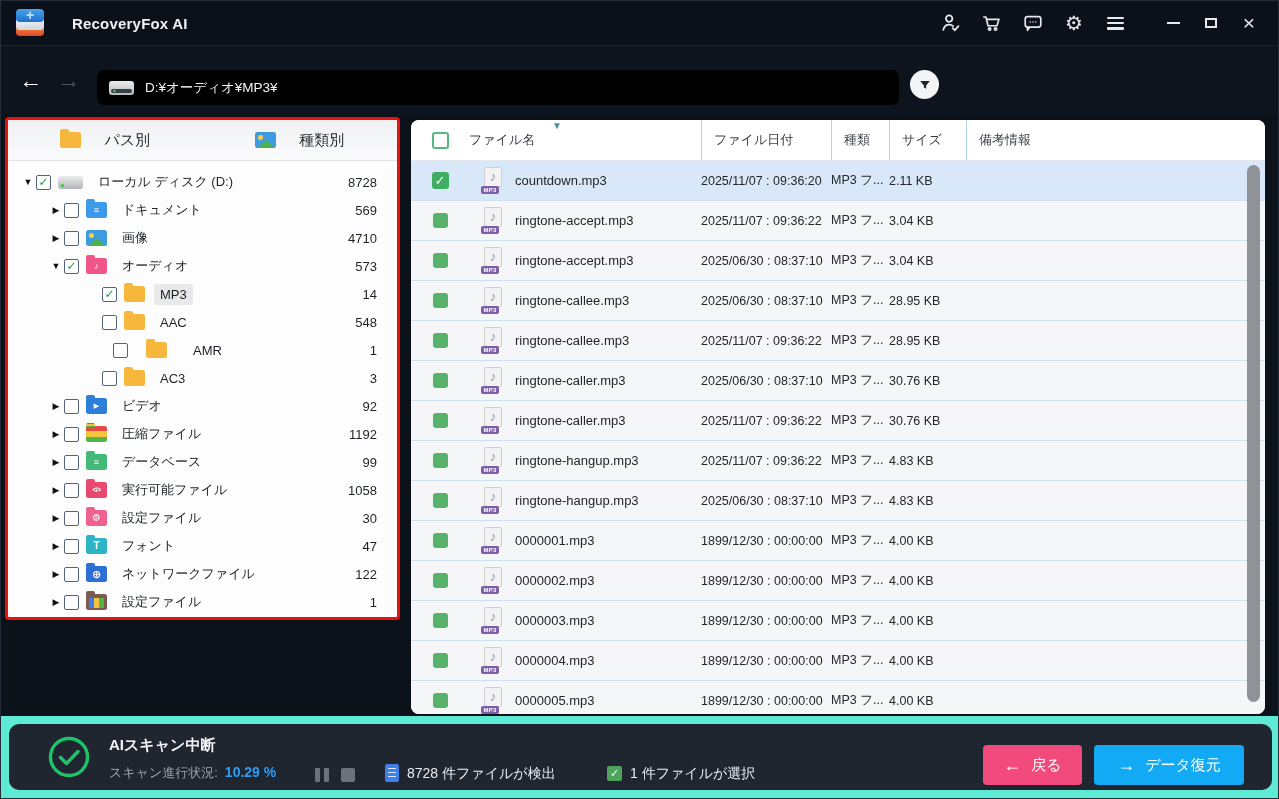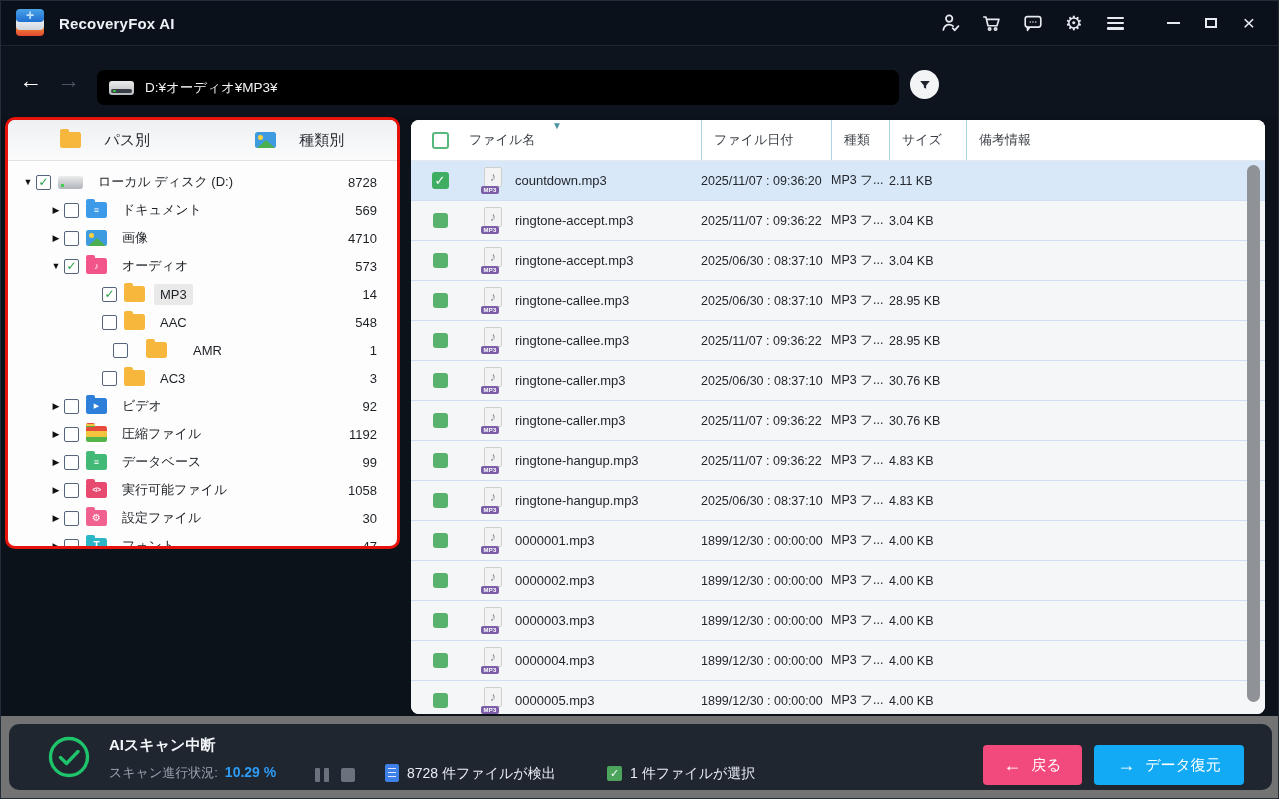--- a/index.html
+++ b/index.html
@@ -11,21 +11,21 @@
   
   .titlebar { position:absolute; left:0; top:0; width:100%; height:45px;
     background:#0b111a; border-bottom:1px solid #1c2531; display:flex; align-items:center; }
   .logo { width:34px; height:30px; margin-left:12px; position:relative; flex:none; }
   .logo .l1,.logo .l2,.logo .l3 { position:absolute; left:3px; width:28px; height:13px; border-radius:4px; }
   .logo .l3 { top:15px; background:linear-gradient(180deg,#f5a23c,#e2472f); }
   .logo .l2 { top:9px;  background:linear-gradient(180deg,#f6f8fa,#cfd6dd); }
   .logo .l1 { top:1px;  background:linear-gradient(180deg,#4aa3e8,#1d6fd1); }
   .logo .plus { position:absolute; left:11px; top:2px; width:12px; height:12px; color:#bfe3ff;
     font-size:14px; font-weight:bold; line-height:11px; text-align:center; }
-  .apptitle { color:#eef2f7; font-size:15px; font-weight:600; margin-left:12px; letter-spacing:.2px; }
+  .apptitle { color:#eef2f7; font-size:15px; font-weight:600; margin-left:25px; letter-spacing:.2px; }
   .tb-icons { margin-left:auto; display:flex; align-items:center; gap:17px; margin-right:14px; }
   .tb-ic { width:24px; height:24px; display:flex; align-items:center; justify-content:center; cursor:pointer; }
   .tb-ic svg { width:22px; height:22px; }
   .gear-glyph { color:#e6ebf0; font-size:20px; line-height:20px; }
   .burger { width:17px; height:13px; display:flex; flex-direction:column; justify-content:space-between; }
   .burger i { display:block; height:2.2px; background:#e6ebf0; border-radius:1px; }
   .winctl { display:flex; align-items:center; gap:8px; margin-left:14px; }
   .wc { width:30px; height:28px; display:flex; align-items:center; justify-content:center; cursor:pointer; }
   .wc-min i { display:block; width:13px; height:2px; background:#e6ebf0; }
   .wc-max i { display:block; width:12px; height:10px; border:2px solid #e6ebf0; }
@@ -52,22 +52,22 @@
     border-radius:7px; display:flex; align-items:center; }
   .searchbox input { flex:1; background:transparent; border:none; outline:none; color:#e8ecf0;
     font-size:14px; padding:0 10px 0 13px; font-family:inherit; }
   .searchbox input::placeholder { color:#8a939e; }
   .search-ic { width:34px; height:29px; display:flex; align-items:center; justify-content:center; cursor:pointer; }
 
   
   .content { position:absolute; left:0; top:115px; width:100%; height:600px; background:#0c1219; }
 
   
-  .sidebar { position:absolute; left:4px; top:1px; width:395px; height:432px; background:#fdfdfd;
-    border:3px solid #e8120c; border-radius:10px; overflow:hidden; }
+  .sidebar { position:absolute; left:4px; top:1px; width:395px; height:503px; background:#fdfdfd;
+    border:3px solid #e8120c; border-radius:4px; overflow:hidden; }
   .tabs { height:41px; display:flex; background:linear-gradient(180deg,#eef0f2,#fbfbfc);
     border-bottom:1px solid #dfe3e7; }
   .tab { flex:1; display:flex; align-items:center; justify-content:center; gap:14px; cursor:pointer; }
   .tab-label { font-size:15px; color:#23272d; }
   .tree { padding-top:7px; }
   .tree-row { height:28px; display:flex; align-items:center; cursor:pointer; }
   .tarrow { width:16px; flex:none; font-size:9px; color:#111; text-align:center; }
   .tcb { width:15px; height:15px; flex:none; background:#fff; border:1px solid #54647a; border-radius:2px;
     margin-right:7px; font-size:12px; line-height:13px; text-align:center; color:#1f9e40; font-weight:bold; }
   .tlabel { font-size:13px; color:#1d2126; padding:3px 6px; border-radius:2px; white-space:nowrap; }
@@ -126,21 +126,21 @@
   .mp3ico { width:24px; height:27px; position:relative; flex:none; margin:0 10px 0 12px; }
   .mp3ico .pg { position:absolute; left:3px; top:0; width:18px; height:20px; background:#f3f3f3;
     border:1px solid #cfcfcf; border-radius:2px; color:#8a8f98; font-size:13px; line-height:18px; text-align:center; }
   .mp3ico .bd { position:absolute; left:0; bottom:0; background:#7b5ea7; color:#fff; font-size:6px;
     font-weight:bold; padding:1px 2.5px; border-radius:2px; letter-spacing:.3px; }
   .cell-name { font-size:13px; color:#23272d; }
   .cell { font-size:12.5px; color:#23272d; }
   .vscroll { position:absolute; right:5px; top:45px; width:13px; height:537px; background:#8f9296; border-radius:7px; }
 
   
-  .bottombar { position:absolute; left:0; top:715px; width:100%; height:84px; background:#737373; }
+  .bottombar { position:absolute; left:0; top:715px; width:100%; height:84px; background:#5eead4; }
   .bcard { position:absolute; left:8px; top:8px; width:1263px; height:66px; background:#1f2630; border-radius:10px; }
   .okcircle { position:absolute; left:38px; top:11px; }
   .scan-title { position:absolute; left:100px; top:12px; color:#f2f5f8; font-size:15px; font-weight:bold; }
   .scan-line { position:absolute; left:100px; top:40px; font-size:13px; color:#98a2ad; display:flex; gap:7px; }
   .scan-pct { color:#2e9bf5; font-size:14px; font-weight:bold; }
   .pausebtn { position:absolute; left:306px; top:44px; display:flex; gap:4px; cursor:pointer; }
   .pausebtn i { display:block; width:5px; height:14px; background:#6a737d; border-radius:1px; }
   .stopbtn { position:absolute; left:332px; top:44px; width:14px; height:14px; background:#6a737d;
     border-radius:2px; cursor:pointer; }
   .docico { position:absolute; left:376px; top:40px; width:14px; height:18px; background:#3f7fe8; border-radius:2px; }

